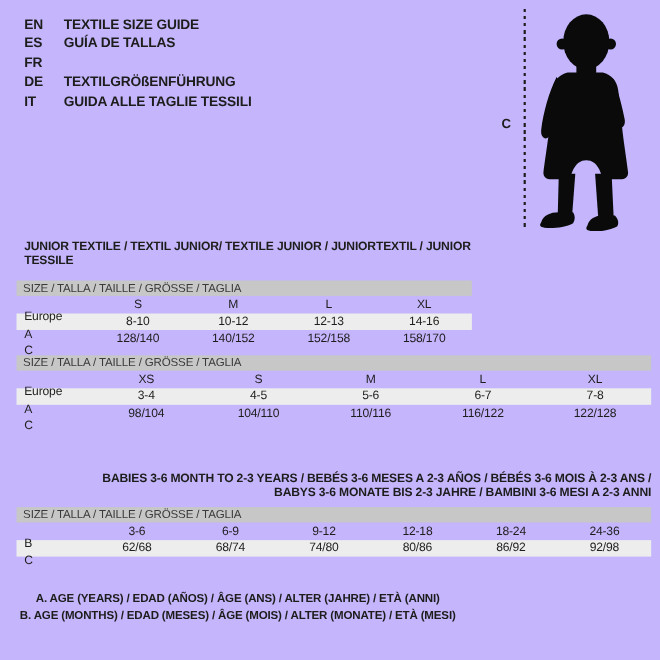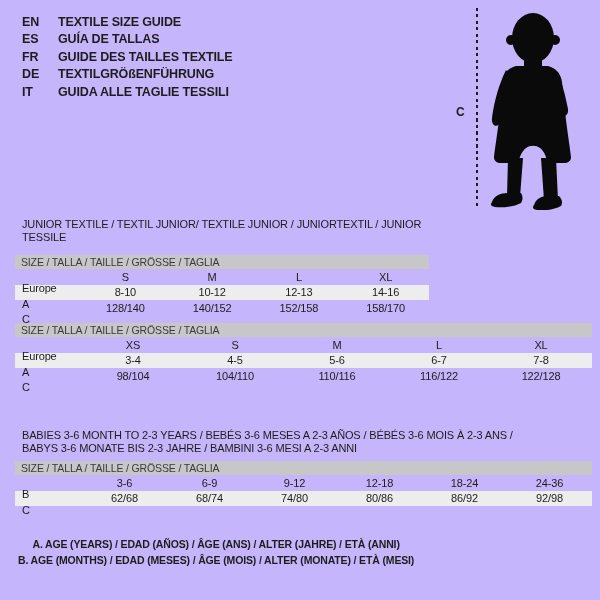--- a/index.html
+++ b/index.html
@@ -24,23 +24,23 @@
     position:absolute;left:36px;top:8px;width:2px;height:199px;
     background:repeating-linear-gradient(to bottom,var(--ink) 0 3px,transparent 3px 6.5px);
   }
   .measure-label{position:absolute;left:16px;top:105px;font-size:12px;font-weight:700;}
   .baby-svg{position:absolute;left:46px;top:10px;}
   
   .size-table{position:absolute;left:15px;}
   .table-0{top:218px;width:414px;}
   .table-1{top:323px;width:577px;}
   .table-2{top:429px;width:577px;}
-  .t-title{font-size:11px;font-weight:400;line-height:13px;padding-left:7px;}
+  .t-title{font-size:11px;font-weight:700;line-height:13px;padding-left:7px;}
   .table-0 .t-title,.table-1 .t-title{margin-bottom:11px;}
-  .table-2 .t-title{margin-bottom:6px;}
+  .table-2 .t-title{margin-bottom:6px;text-align:right;}
   .t-sub{font-size:7.5px;vertical-align:-2px;letter-spacing:0;}
   .size-bar{
     background:var(--bar);height:14px;line-height:14px;
     font-size:10.5px;color:#3a3a3a;padding-left:6px;
   }
   .t-row{display:flex;height:15.5px;align-items:center;font-size:11px;}
   .t-row.shaded{background:var(--shade);}
   .t-label{width:60px;padding-left:7px;flex:none;margin-top:23px;}
   .t-val{flex:1;text-align:center;}
   
@@ -56,21 +56,20 @@
       <div class="lang-row">
         <span class="lang-code">EN</span>
         <span class="lang-label">TEXTILE SIZE GUIDE</span>
       </div>
       <div class="lang-row">
         <span class="lang-code">ES</span>
         <span class="lang-label">GUÍA DE TALLAS</span>
       </div>
       <div class="lang-row">
         <span class="lang-code">FR</span>
-        <span class="lang-label">GUIDE DES TAILLES TEXTILE</span>
       </div>
       <div class="lang-row">
         <span class="lang-code">DE</span>
         <span class="lang-label">TEXTILGRÖßENFÜHRUNG</span>
       </div>
       <div class="lang-row">
         <span class="lang-code">IT</span>
         <span class="lang-label">GUIDA ALLE TAGLIE TESSILI</span>
       </div>
     </div>

